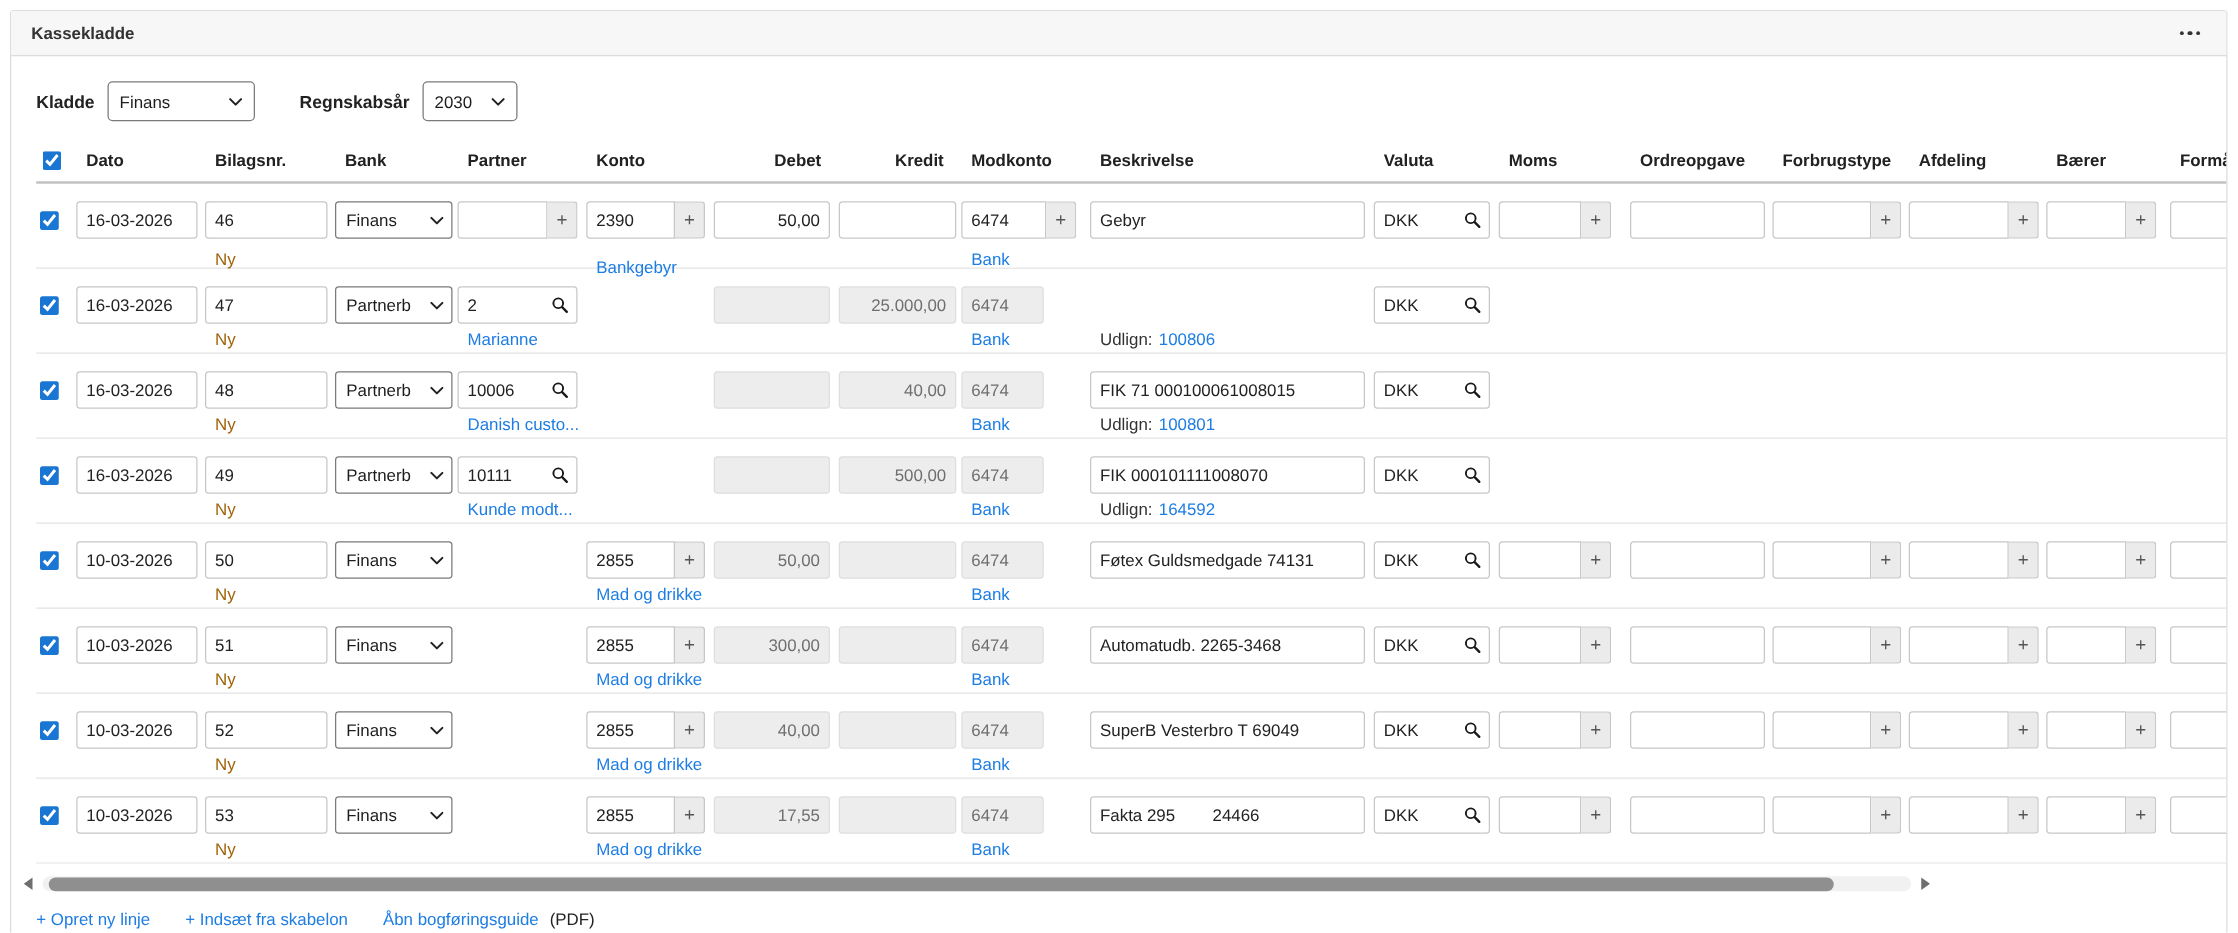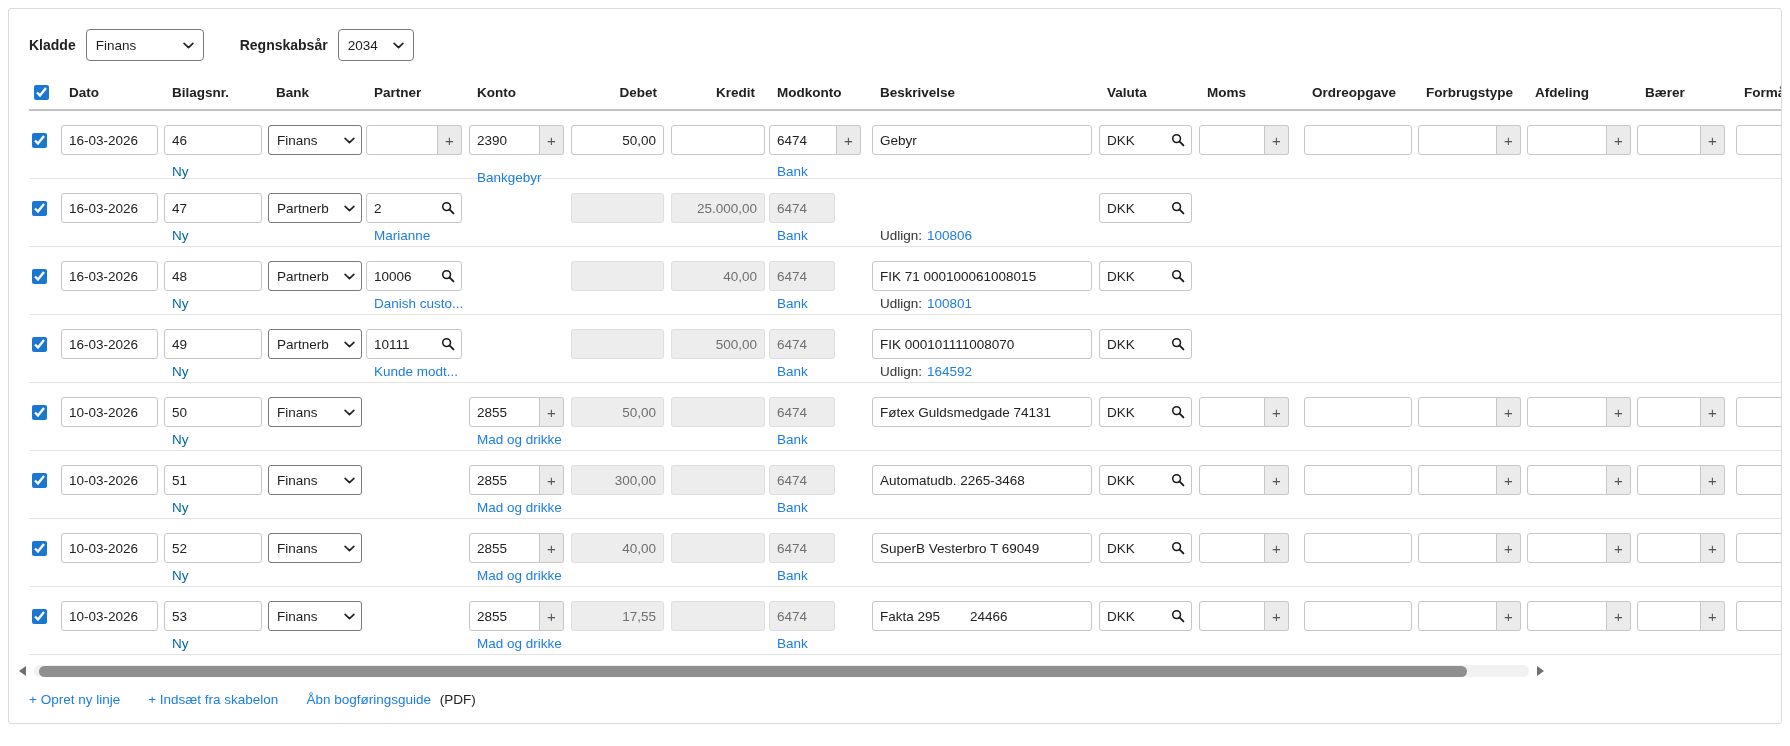--- a/index.html
+++ b/index.html
@@ -41,51 +41,59 @@
   .grp-partner{width:96px}.iw-partner{width:96px}
   .grp-konto{width:95px}
   .in-debet{width:93px}.in-kredit{width:94px}
   .grp-modkonto{width:92px}.in-modkonto-dis{width:66px}
   .in-beskr{width:220px}
   .iw-valuta{width:93px}
   .grp-moms{width:90px}
   .in-ordre{width:108px}
   .grp-forbrug{width:103px}.grp-afd{width:104px}.grp-baerer{width:88px}
   .in-formaal{width:150px}
-  .status{color:#0369a1}
+  .status{color:#a16207}
   a.slink,.footer a{color:var(--c-link);text-decoration:none;cursor:pointer}
   .udl-label{color:#333;margin-right:5px}
   .scrollbar-row{display:flex;align-items:center;gap:8px;width:1545px;padding:0 10px;margin-top:9px;height:14px}
   .arr{width:0;height:0;border-style:solid;cursor:pointer}
   .arr.left{border-width:5.5px 7px 5.5px 0;border-color:transparent var(--c-arrow) transparent transparent}
   .arr.right{border-width:5.5px 0 5.5px 7px;border-color:transparent transparent transparent var(--c-arrow)}
   .track{flex:1;height:12px;background:var(--c-scroll_track);border-radius:6px;position:relative}
   .thumb{position:absolute;left:5px;top:0.5px;height:11px;width:95.5%;background:var(--c-scroll_thumb);border-radius:6px;cursor:grab}
   .footer{display:flex;gap:28px;padding:14px 20px 16px;font-size:13.5px;align-items:center}
   .pdf{color:#222;margin-left:5px}
   input[type=checkbox].cb{width:15px;height:15px;accent-color:var(--c-checkbox);margin-left:3px;cursor:pointer}
 </style>
 </head>
 <body>
 
 <div class="card">
+  <div class="card-header">
+    <span>Kassekladde</span>
+    <span class="dots" title="">
+        <i></i>
+        <i></i>
+        <i></i>
+      </span>
+  </div>
 
   <div class="filters">
     <label>Kladde</label>
     <div class="fselect sel-kladde">
       <span class="fsel-text">Finans</span>
       <span class="chev">
           <svg viewBox="0 0 10 6" width="11" height="7">
             <path d="M1 1l4 4 4-4" fill="none" stroke="currentColor" stroke-width="1.5" stroke-linecap="round" stroke-linejoin="round"></path>
           </svg>
         </span>
     </div>
     <label>Regnskabsår</label>
     <div class="fselect sel-aar">
-      <span class="fsel-text">2034</span>
+      <span class="fsel-text">2030</span>
       <span class="chev">
           <svg viewBox="0 0 10 6" width="11" height="7">
             <path d="M1 1l4 4 4-4" fill="none" stroke="currentColor" stroke-width="1.5" stroke-linecap="round" stroke-linejoin="round"></path>
           </svg>
         </span>
     </div>
   </div>
 
   <div class="scroll-area">
     <div class="thead-wrap">

